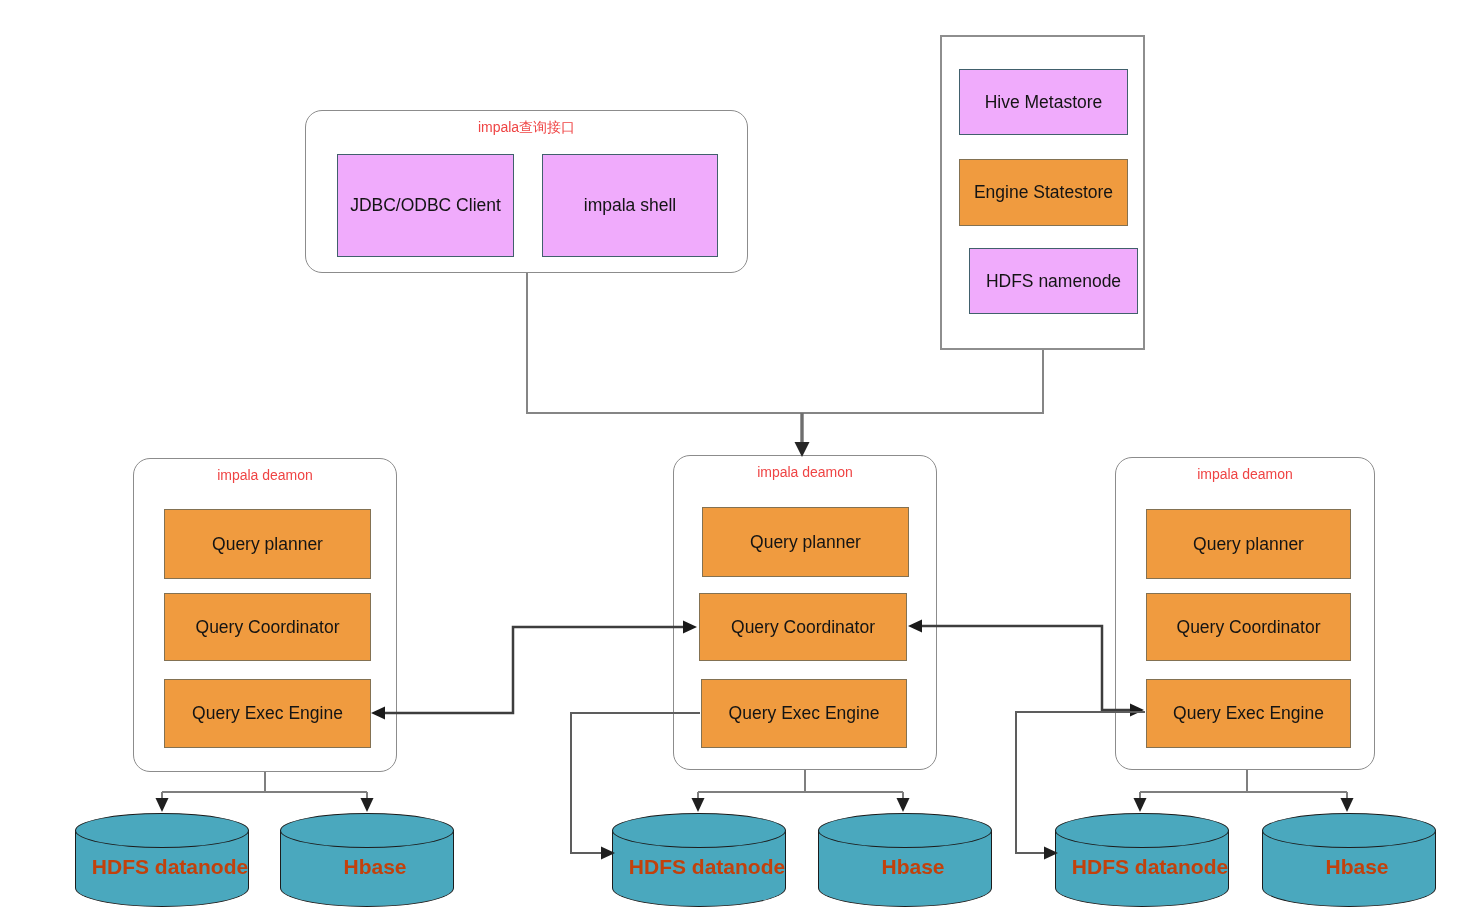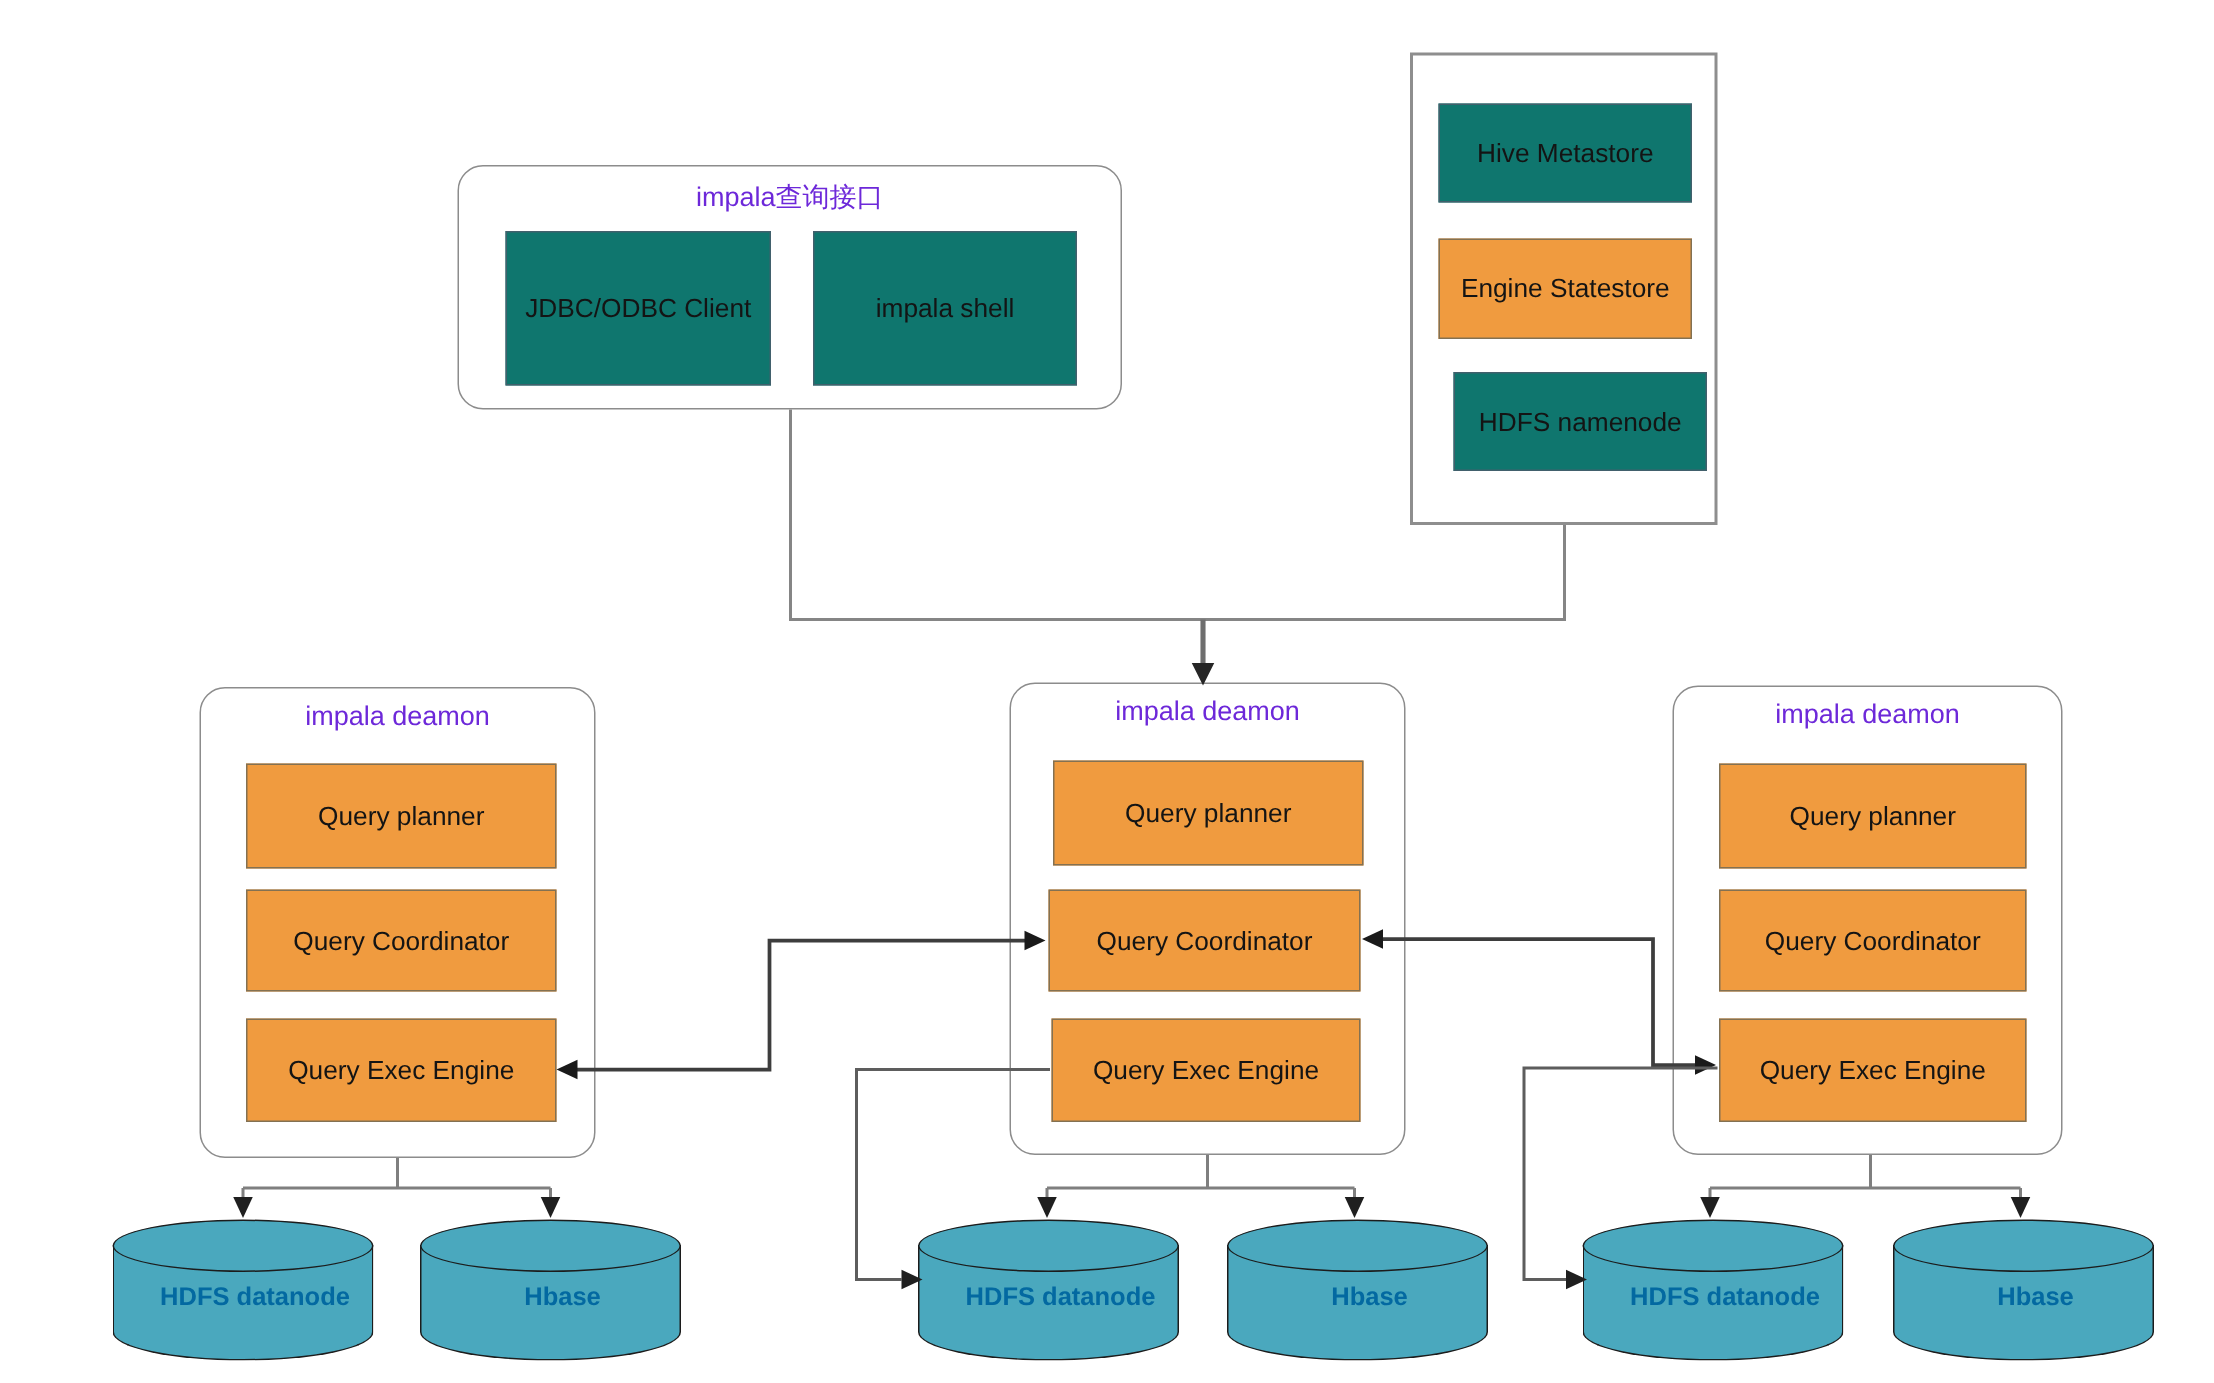--- a/index.html
+++ b/index.html
@@ -6,41 +6,41 @@
   .canvas{
     position:relative;width:1476px;height:922px;background:#ffffff;overflow:hidden;
     font-family:"Liberation Sans","DejaVu Sans",sans-serif;color:#1a1a1a;
   }
   .wires{position:absolute;left:0;top:0;width:1476px;height:922px;z-index:5;pointer-events:none;}
   .group{position:absolute;background:#ffffff;z-index:2;box-sizing:border-box;}
   .rounded{border:1.6px solid #8c8c8c;border-radius:17px;}
   .square{border:2px solid #8e8e8e;}
   .group-title{
     position:absolute;left:0;right:0;top:8px;text-align:center;
-    font-size:18px;color:#6d28d9;white-space:nowrap;
+    font-size:14px;color:#ef4444;white-space:nowrap;
   }
   .node{
     position:absolute;display:flex;align-items:center;justify-content:center;
     font-size:17.5px;color:#141414;box-sizing:border-box;text-align:center;white-space:nowrap;
   }
-  .teal{background:#0f766e;border:1.6px solid #41606c;}
+  .teal{background:#f0abfc;border:1.6px solid #41606c;}
   .orange{background:#F09B3F;border:1.6px solid #837152;}
   .cylinder{position:absolute;width:174px;height:94px;z-index:2;}
   .cyl-body{
     position:absolute;left:0;right:0;top:17px;bottom:0;background:#4AA8BE;
     border:1.8px solid #1c1c1c;border-top:none;
     border-radius:0 0 50% 50% / 0 0 19px 19px;box-sizing:border-box;
   }
   .cyl-top{
     position:absolute;left:0;right:0;top:0;height:35px;background:#4AA8BE;
     border:1.8px solid #1c1c1c;border-radius:50%;box-sizing:border-box;z-index:1;
   }
   .cyl-label{
     position:absolute;left:16px;right:0;top:42px;text-align:center;z-index:2;
-    font-size:17px;font-weight:bold;color:#0369a1;white-space:nowrap;
+    font-size:21px;font-weight:bold;color:#c2410c;white-space:nowrap;
   }
 </style>
 </head>
 <body>
 
 <div class="canvas">
 
   <div class="group rounded" style="left:305px;top:110px;width:443px;height:163px;">
     <div class="group-title">impala查询接口</div>
     <div class="node teal" style="left:31px;top:43px;width:177px;height:103px;">JDBC/ODBC Client</div>

